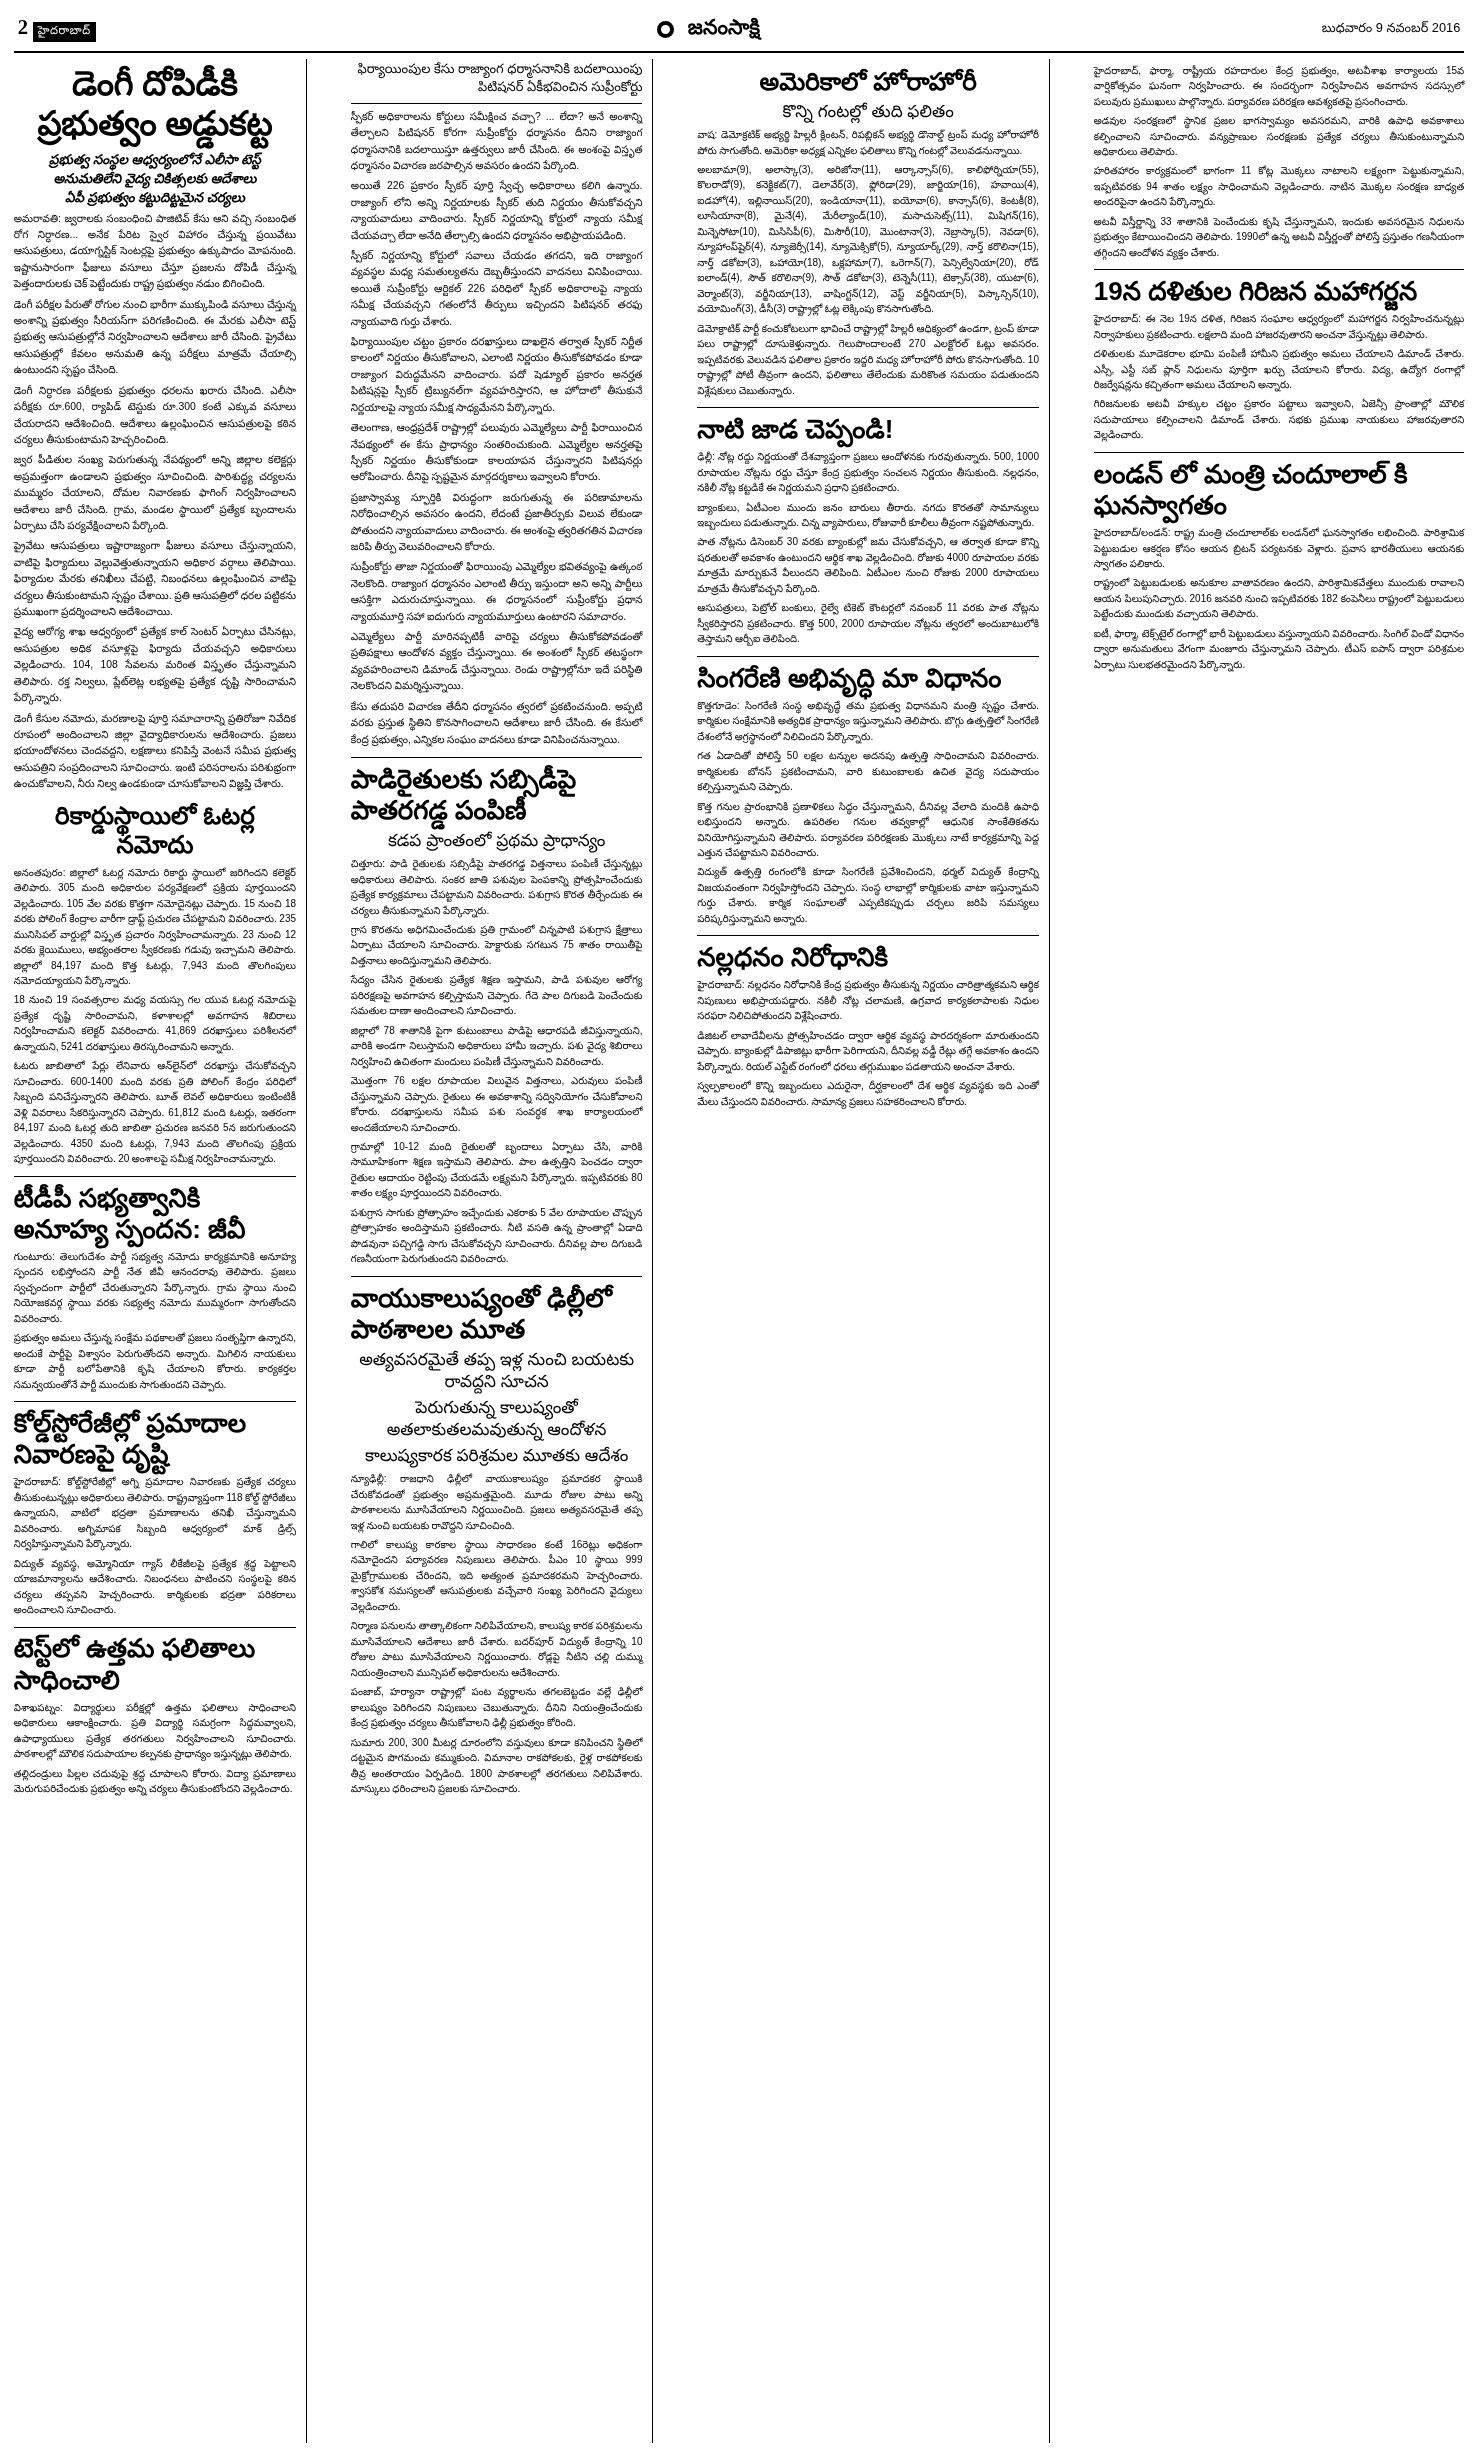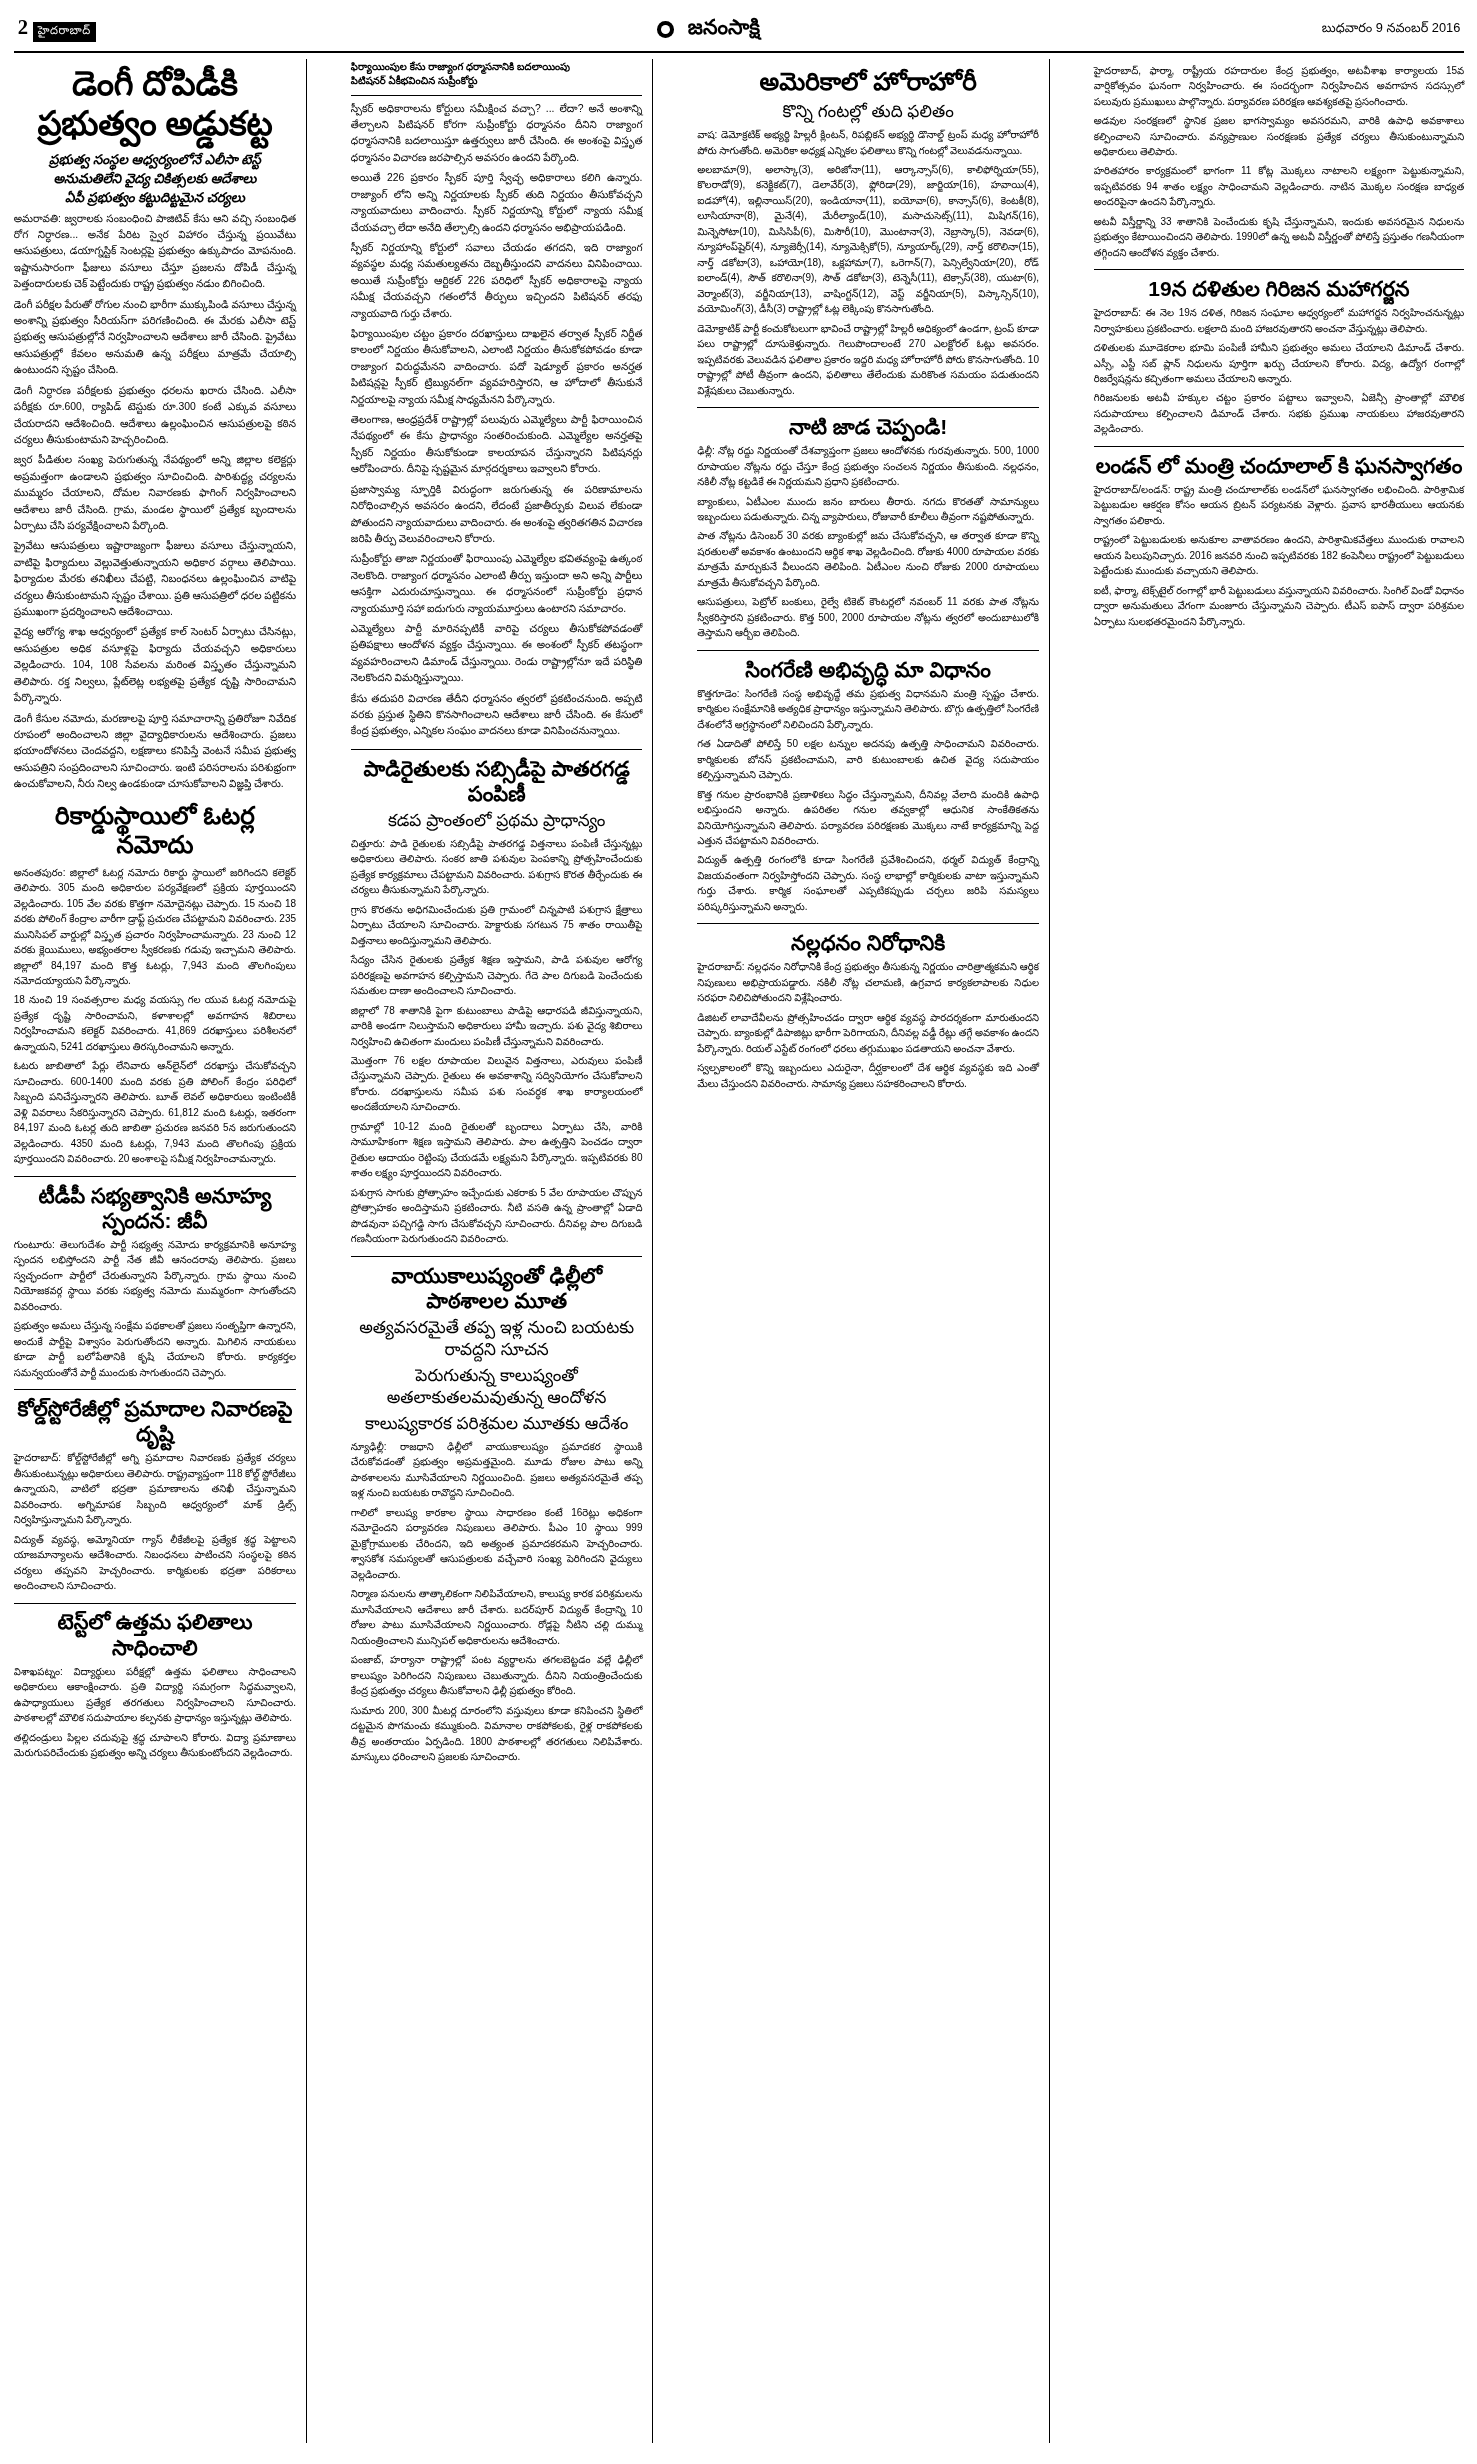--- a/index.html
+++ b/index.html
@@ -100,45 +100,44 @@
     letter-spacing: -0.3px;
   }
   h2.head-lg {
     font-size: 24.6px;
     line-height: 1.2;
     font-weight: bold;
     margin: 7.9px 0 4.9px 0;
     text-align: center;
   }
   h2.head-md {
-    font-size: 21px;
+    font-size: 26px;
     line-height: 1.2;
     font-weight: bold;
     margin: 5.9px 0 3.9px 0;
-    text-align: center;
   }
   h3.subhead {
     font-size: 13.3px;
     font-weight: bold;
     text-align: center;
     margin: 2px 0;
     line-height: 1.3;
     font-style: italic;
   }
   h3.subhead-b {
     font-size: 17px;
     font-weight: normal;
     text-align: center;
     margin: 2px 0 3.9px 0;
     line-height: 1.3;
   }
   .kicker {
-    font-size: 10px;
-    font-weight: bold;
-    text-align: left;
+    font-size: 13px;
+    font-weight: normal;
+    text-align: right;
     margin: 1px 0;
     line-height: 1.35;
   }
   p.body {
     font-size: 10.4px;
     line-height: 1.58;
     text-align: justify;
     margin: 3.9px 0 0 0;
     word-spacing: -0.3px;
   }

